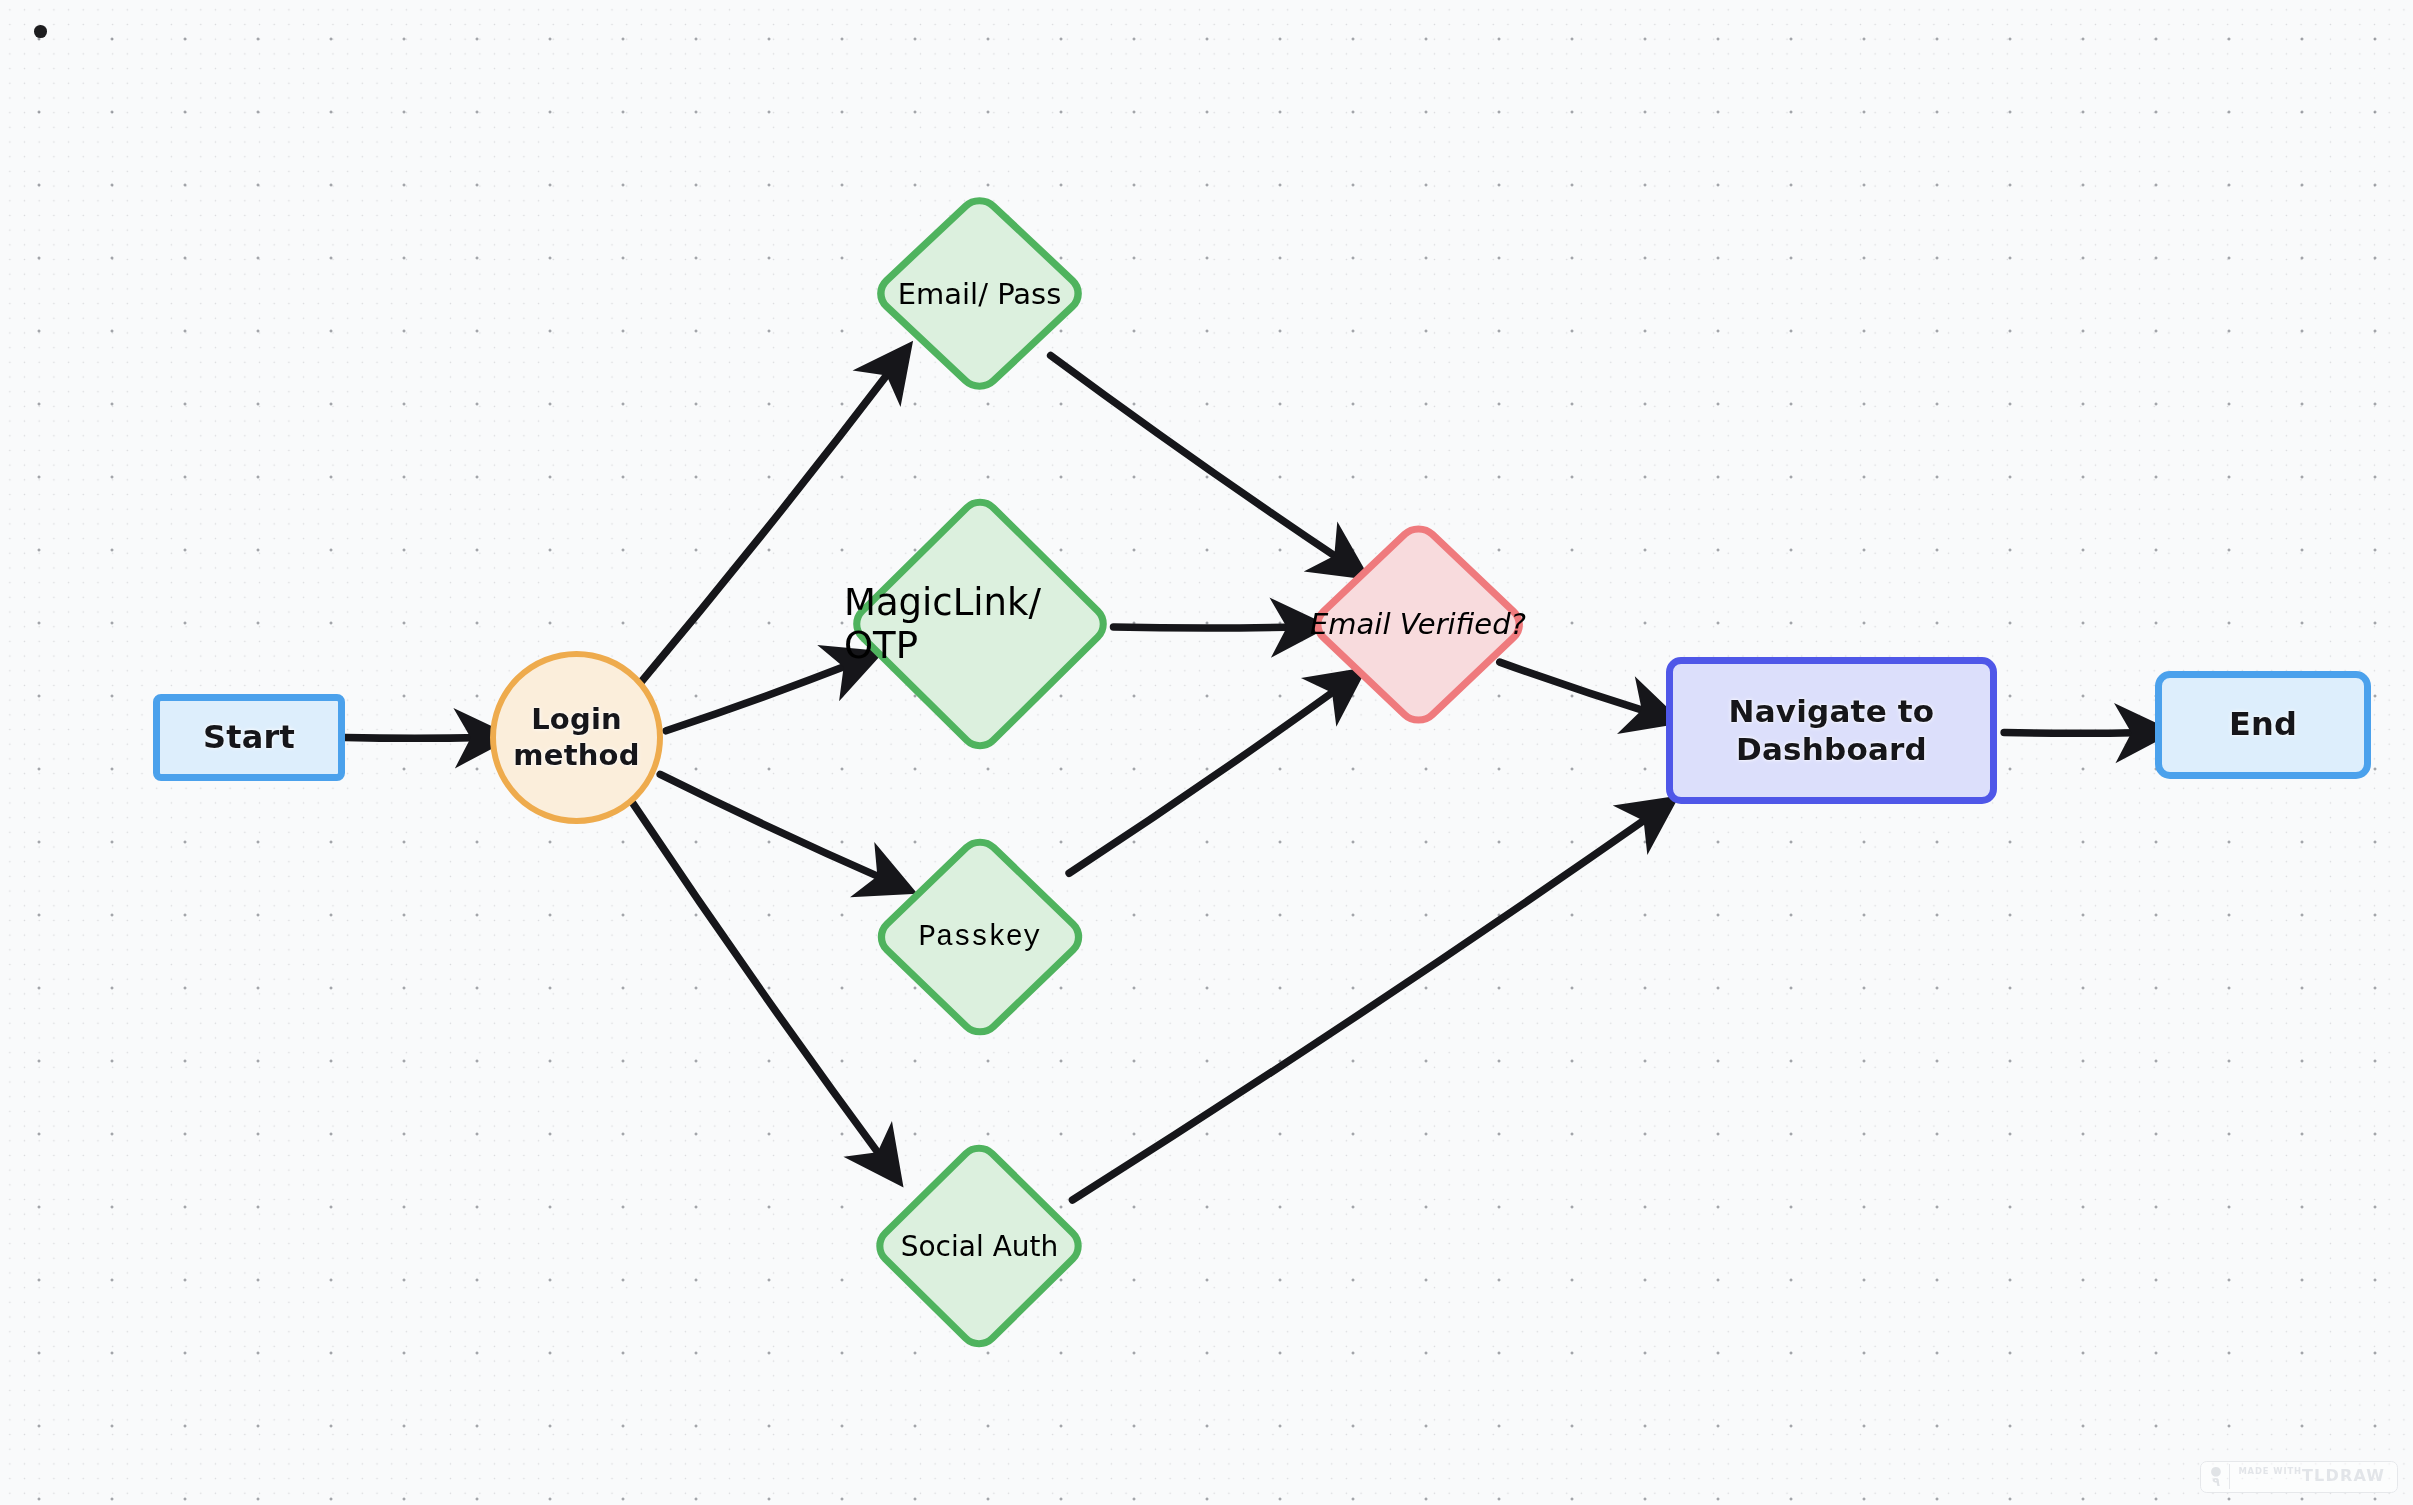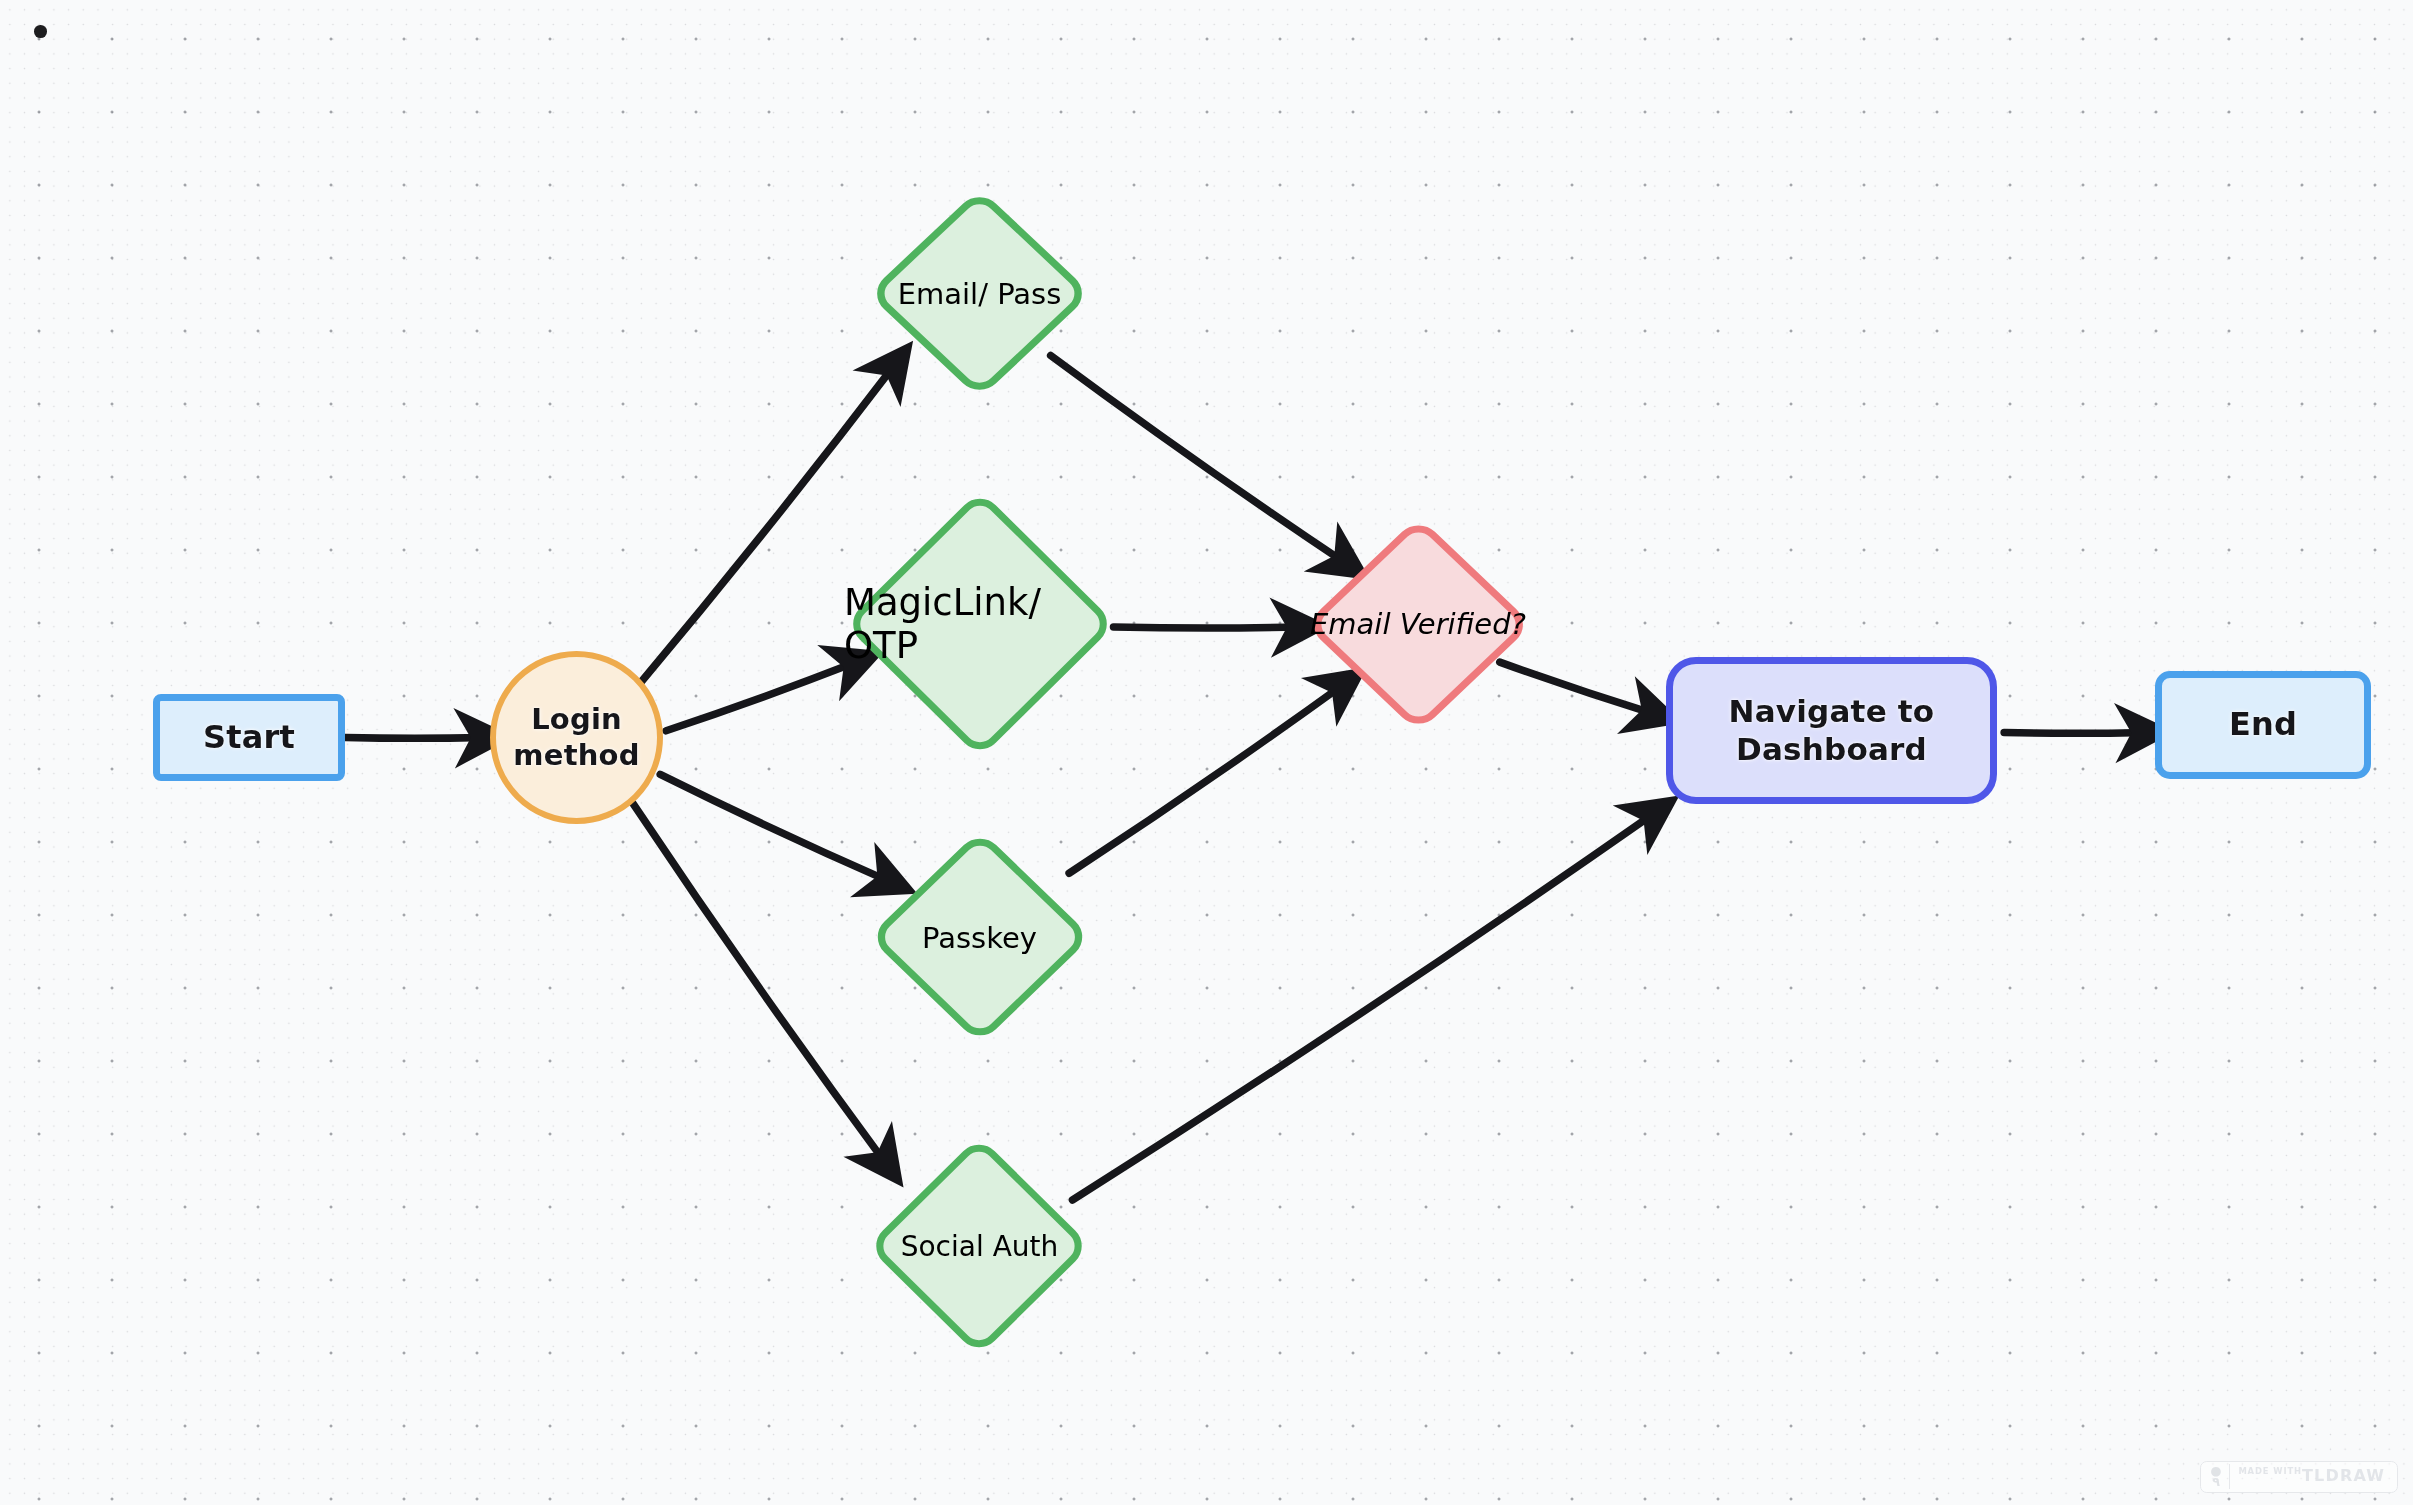--- a/index.html
+++ b/index.html
@@ -46,21 +46,21 @@
       0 0 2.5px rgba(255,255,255,0.95),
       0 0 5px rgba(255,255,255,0.75);
   }
 
   
   .rect {
     border-style: solid;
     border-radius: 15px;
   }
   .rect.blue  { background: #ddeefc; border-color: #4ba1ec; border-width: 7.5px; }
-  .rect.violet{ background: #dcdffb; border-color: #4f57e8; border-width: 7.5px; border-radius: 30px; }
+  .rect.violet{ background: #dcdffb; border-color: #4f57e8; border-width: 7.5px; }
 
   
   .circle {
     border-radius: 50%;
     background: #fbeedb;
     border: 6.7px solid #eeab4d;
   }
 
   
   .diamond-wrap { position: absolute; }
@@ -187,21 +187,21 @@
       </div>
       <div class="diamond-wrap" style="left: 844px; top: 490px; width: 272px; height: 268px;">
         <div class="diamond-box green" style="width: 190px; height: 190px; left: 41px; top: 39px; transform: scale(1.0125, 1) rotate(45deg);"></div>
         <div class="label-holder" style="position: absolute; left: 0px; top: 0px; width: 100%; height: 100%; display: flex; align-items: center; justify-content: center;">
           <div class="label" style="font-size: 37px;">MagicLink/
 OTP</div>
         </div>
       </div>
       <div class="diamond-wrap" style="left: 868px; top: 830px; width: 223px; height: 215px;">
         <div class="diamond-box green" style="width: 152px; height: 152px; left: 36px; top: 31px; transform: scale(1.03906, 1) rotate(45deg);"></div>
-        <div class="label-holder" style="position: absolute; left: 0px; top: 0px; width: 100%; height: 100%; display: flex; align-items: center; justify-content: center;">
+        <div class="label-holder" style="position: absolute; left: 0px; top: 0px; width: 100%; height: 100%; display: flex; align-items: center; justify-content: center; font-family: Liberation Mono, monospace;">
           <div class="label" style="font-size: 29px;">Passkey</div>
         </div>
       </div>
       <div class="diamond-wrap" style="left: 867px; top: 1136px; width: 225px; height: 221px;">
         <div class="diamond-box green" style="width: 156px; height: 156px; left: 34px; top: 32px; transform: scale(1.01515, 1) rotate(45deg);"></div>
         <div class="label-holder" style="position: absolute; left: 0px; top: 0px; width: 100%; height: 100%; display: flex; align-items: center; justify-content: center;">
           <div class="label" style="font-size: 28px;">Social
 Auth</div>
         </div>
       </div>

